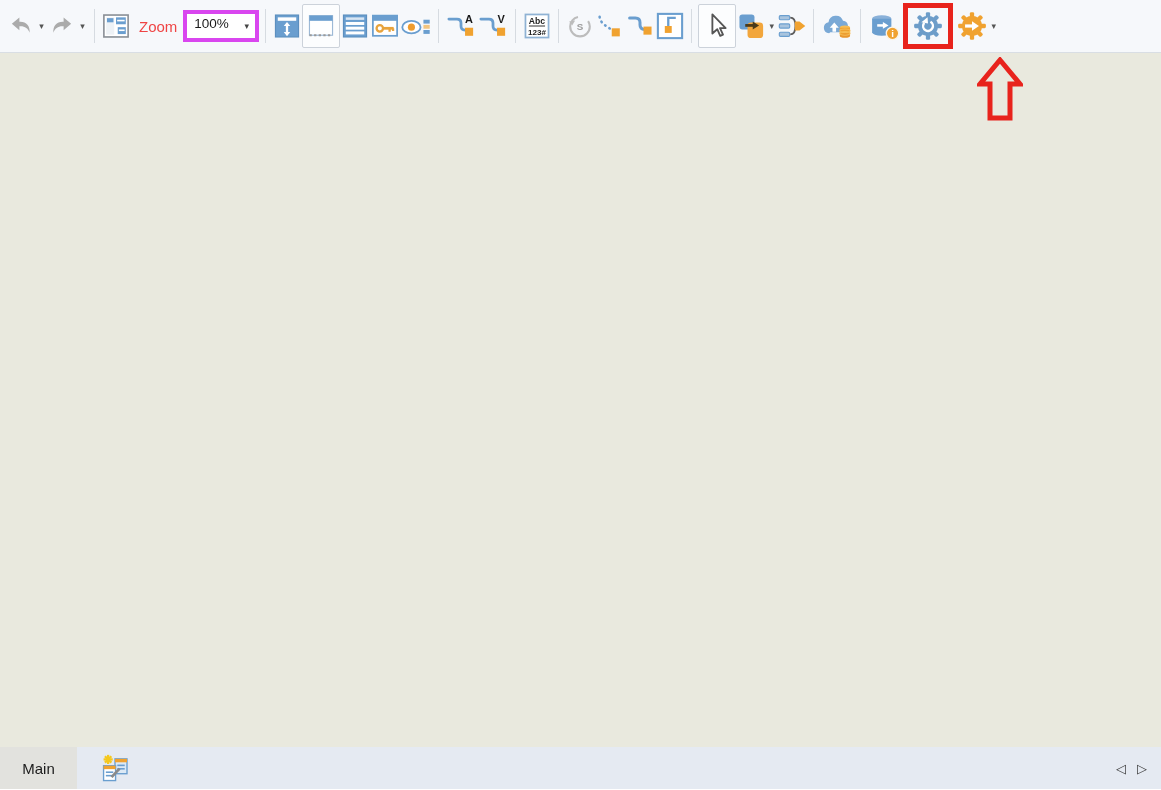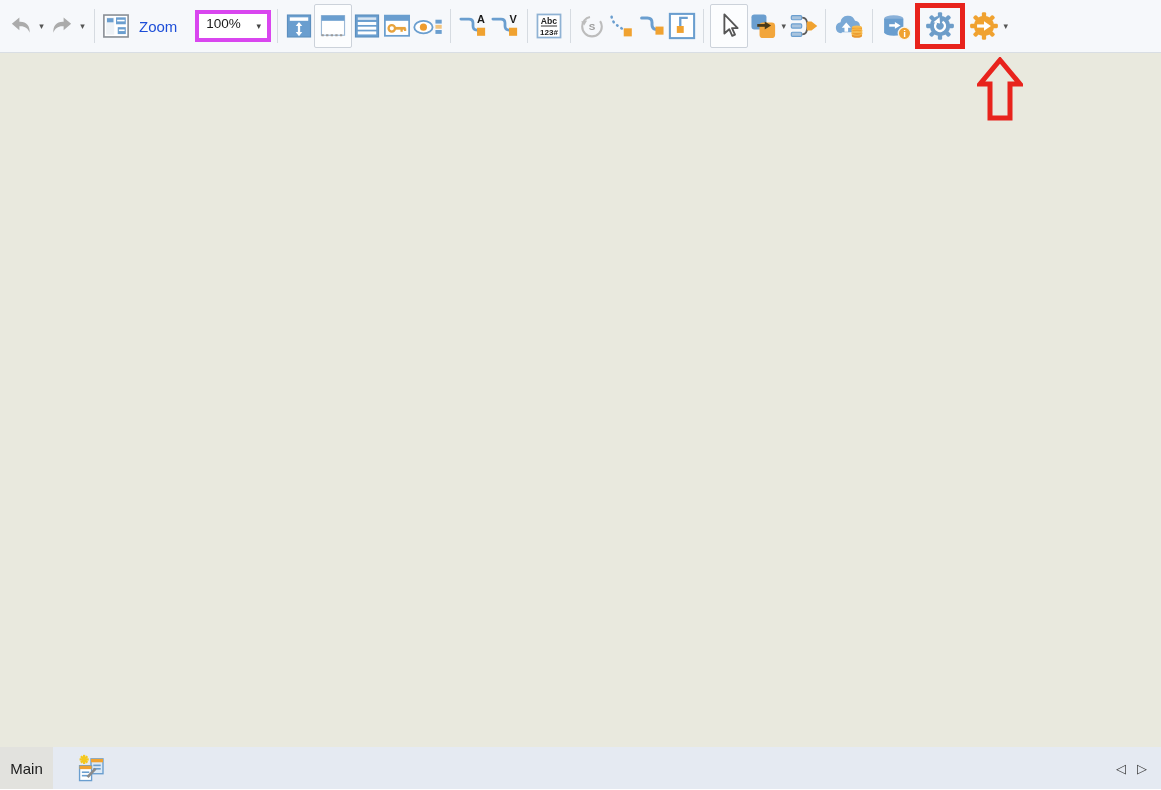--- a/index.html
+++ b/index.html
@@ -13,35 +13,35 @@
     height:53px;background:#f6f8fb;border-bottom:1px solid #d9dee4;
     display:flex;align-items:center;padding-left:6px;box-sizing:border-box;
   }
   .tbtn{
     height:40px;min-width:30px;display:flex;align-items:center;justify-content:center;
     border-radius:2px;flex:0 0 auto;
   }
   .sep{width:1px;height:34px;background:#d6dbe1;margin:0 6px;flex:0 0 auto;}
   .selbox{border:1px solid #ccd2da;background:#fcfdfe;padding:1px 3px;}
   .caret{font-size:9px;color:#555;width:11px;text-align:center;flex:0 0 auto;}
-  .zoom-label{font-size:15px;color:#1d4ed8;margin:0 18px 0 8px;flex:0 0 auto;}
+  .zoom-label{font-size:15px;color:#ef4444;margin:0 6px 0 8px;flex:0 0 auto;}
   .zoom-combo{display:flex;align-items:stretch;border:4px solid #d946ef;background:#fff;height:24px;flex:0 0 auto;}
   .zoom-value{padding:2px 6px 0 7px;font-size:13.5px;color:#1b1b1b;min-width:38px;}
   .zoom-caret{width:17px;display:flex;align-items:center;justify-content:center;font-size:9px;color:#444;}
   .red-box{
     border:5px solid #e8231c;margin-left:2px;padding:1px 4px;
     display:flex;align-items:center;justify-content:center;flex:0 0 auto;
   }
   
   .canvas{position:relative;height:694px;background:#e9e9de;}
   .red-arrow{position:absolute;left:977px;top:4px;pointer-events:none;}
   
   .bottombar{height:42px;background:#e5eaf2;display:flex;align-items:center;}
   .main-tab{
-    width:53px;height:42px;background:#e2e2de;display:flex;align-items:center;justify-content:center;
+    width:77px;height:42px;background:#e2e2de;display:flex;align-items:center;justify-content:center;
     font-size:15px;color:#1b1b1b;box-sizing:border-box;flex:0 0 auto;
   }
   .addpage{margin-left:22px;display:flex;align-items:center;flex:0 0 auto;}
   .navarrows{margin-left:auto;margin-right:14px;display:flex;gap:11px;font-size:13px;color:#3a3a3a;}
   .navarrows span{cursor:default;}
   svg{display:block;}
   svg text{font-family:"Liberation Sans",sans-serif;}
 </style>
 </head>
 <body>

